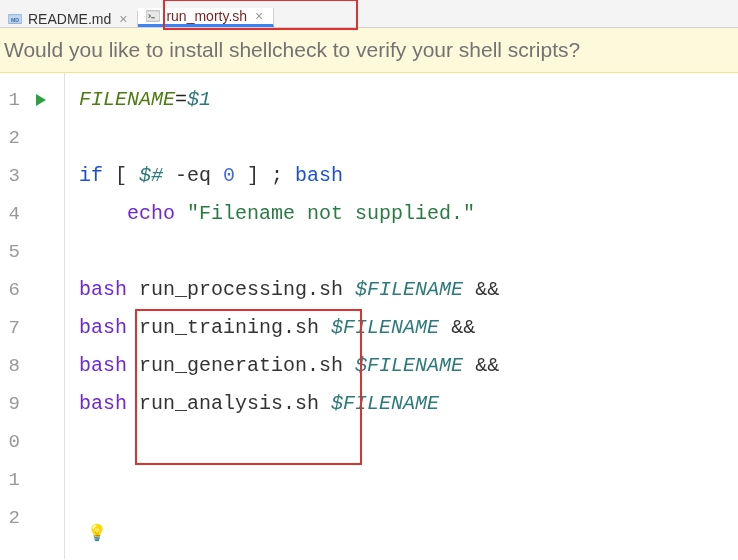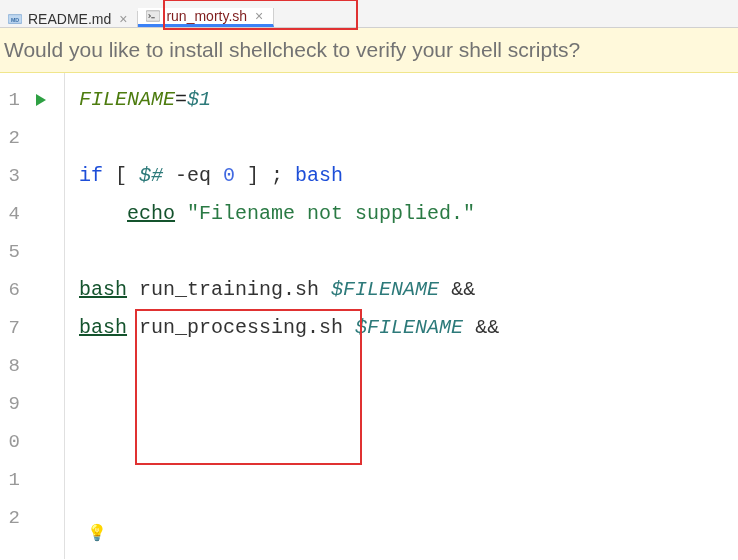--- a/index.html
+++ b/index.html
@@ -125,21 +125,21 @@
     }
     .code-line {
       white-space: pre;
       height: 38px;
     }
     .c-var { color: #4d7c0f; font-style: italic; }
     .c-op { color: #222; }
     .c-arg { color: #2d7a7a; font-style: italic; }
     .c-kw { color: #1d4ed8; font-weight: 500; }
     .c-num { color: #4169e1; }
-    .c-builtin { color: #14532d; text-decoration: underline; }
+    .c-builtin { color: #6d28d9; }
     .c-str { color: #2a7a44; }
     .c-plain { color: #333; }
     .c-amp { color: #333; }
     .annotation-scripts {
       position: absolute;
       border: 2px solid #e03131;
       top: 236px;
       left: 70px;
       width: 227px;
       height: 156px;
@@ -207,19 +207,21 @@
         </svg>
     </div>
   </div>
   <div class="divider"></div>
   <div class="code-area">
     <div class="code-line"><span class="c-var">FILENAME</span><span class="c-op">=</span><span class="c-arg">$1</span></div>
     <div class="code-line"></div>
     <div class="code-line"><span class="c-kw">if</span><span class="c-plain"> [ </span><span class="c-arg">$#</span><span class="c-plain"> -eq </span><span class="c-num">0</span><span class="c-plain"> ] </span><span class="c-plain">; </span><span class="c-kw">bash</span></div>
     <div class="code-line"><span>    </span><span class="c-builtin">echo</span><span> </span><span class="c-str">"Filename not supplied."</span></div>
     <div class="code-line"></div>
+    <div class="code-line"><span class="c-builtin">bash</span><span> </span><span class="c-plain">run_processing.sh</span><span> </span><span class="c-arg">$FILENAME</span><span> </span><span class="c-amp">&amp;&amp;</span></div>
     <div class="code-line"><span class="c-builtin">bash</span><span> </span><span class="c-plain">run_training.sh</span><span> </span><span class="c-arg">$FILENAME</span><span> </span><span class="c-amp">&amp;&amp;</span></div>
-    <div class="code-line"><span class="c-builtin">bash</span><span> </span><span class="c-plain">run_processing.sh</span><span> </span><span class="c-arg">$FILENAME</span><span> </span><span class="c-amp">&amp;&amp;</span></div>
+    <div class="code-line"><span class="c-builtin">bash</span><span> </span><span class="c-plain">run_generation.sh</span><span> </span><span class="c-arg">$FILENAME</span><span> </span><span class="c-amp">&amp;&amp;</span></div>
+    <div class="code-line"><span class="c-builtin">bash</span><span> </span><span class="c-plain">run_analysis.sh</span><span> </span><span class="c-arg">$FILENAME</span></div>
     <div class="code-line"></div>
     <div class="annotation-scripts"></div>
     <span class="bulb">💡</span>
   </div>
 </div>
 
 </body></html>

